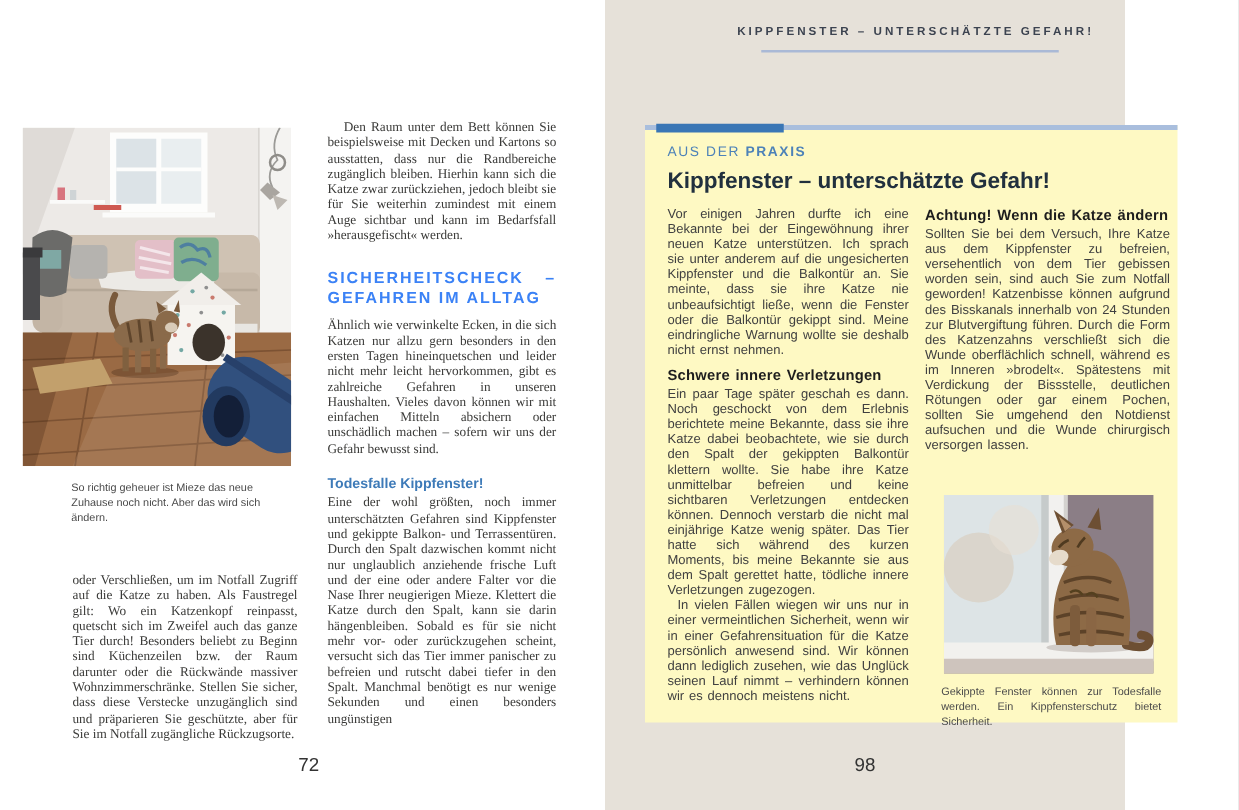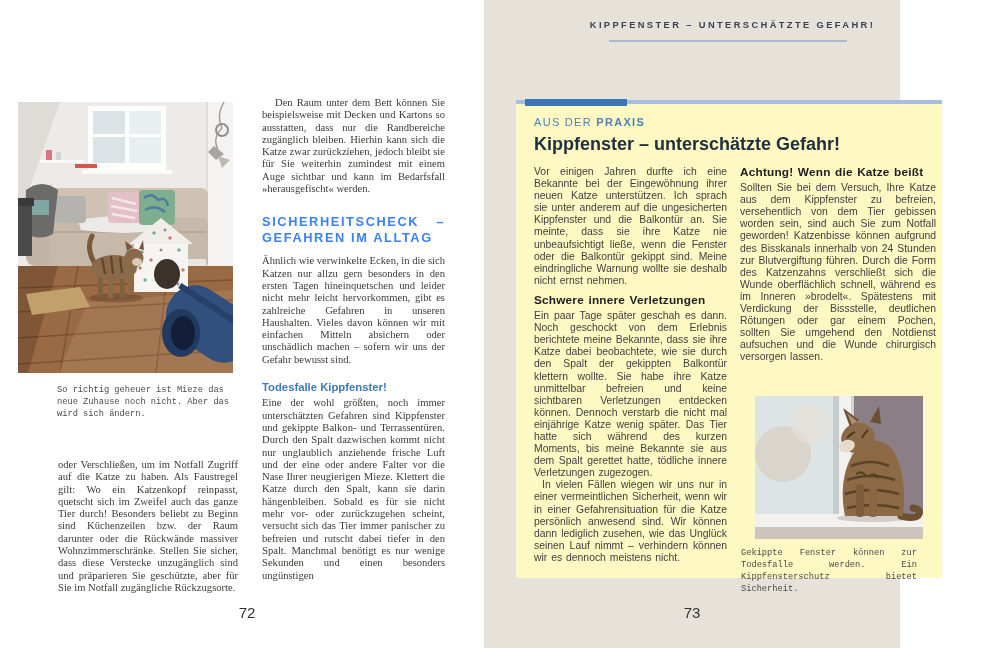--- a/index.html
+++ b/index.html
@@ -4,21 +4,21 @@
 <style>
   html,body{margin:0;padding:0;background:#cccccc;}
   .spread{position:relative;width:991px;height:648px;background:#ffffff;overflow:hidden;
           font-family:"Liberation Sans",sans-serif;}
   .page{position:absolute;top:0;height:648px;}
   .page-left{left:0;width:494px;background:#ffffff;}
   .page-right{left:484px;width:416px;background:#e6e1d9;}
 
   
   .photo-left{position:absolute;left:18px;top:102px;width:215px;height:271px;overflow:hidden;}
-  .caption{font-family:Liberation Mono, monospace;font-size:8.7px;line-height:12px;color:#4a4a4a;}
+  .caption{font-family:Liberation Sans, sans-serif;font-size:8.7px;line-height:12px;color:#4a4a4a;}
   .caption-left{position:absolute;left:57px;top:384px;width:180px;}
   .serifcol{font-family:"Liberation Serif",serif;font-size:10.6px;line-height:12.3px;
             color:#3a3a38;text-align:justify;}
   .lcol1{position:absolute;left:58px;top:438px;width:180px;margin-top:21px;}
   .lcol2{position:absolute;left:262px;top:97px;width:183px;}
   .lcol2 p{margin:0;}
   .indent{text-indent:13px;}
   .h-caps{font-family:"Liberation Sans",sans-serif;font-weight:bold;font-size:12.8px;
           line-height:16px;letter-spacing:1.6px;color:#3b82f6;margin:19px 0 9px 0;}
   .h-blue{font-family:"Liberation Sans",sans-serif;font-weight:bold;font-size:11.3px;
@@ -35,21 +35,21 @@
   .kicker b{font-weight:bold;}
   .box-title{position:absolute;left:18px;top:34px;font-size:18px;font-weight:bold;color:#21303e;}
   .sanscol{font-size:10.4px;line-height:12.1px;color:#404040;text-align:justify;word-spacing:1px;}
   .rcol1{position:absolute;left:18px;top:66px;width:193px;}
   .rcol2{position:absolute;left:224px;top:66px;width:196px;}
   .rcol1 p,.rcol2 p{margin:0;}
   .subhead{font-size:11.8px;font-weight:bold;color:#1d1d1d;margin:7px 0 4px 0;
            text-align:left;letter-spacing:.2px;}
   .subhead.first{margin-top:0;}
   .photo-right{margin:32px 0 0 15px;width:168px;height:143px;overflow:hidden;}
-  .caption-right{margin:8px 0 0 1px;width:176px;}
+  .caption-right{margin:8px 0 0 13px;width:176px;}
   .pagenum{position:absolute;bottom:27px;width:100%;text-align:center;
            font-size:15px;color:#333;}
 </style>
 </head>
 <body>
 
 <div class="spread">
 
   <div class="page page-left">
 
@@ -175,21 +175,21 @@
       <h1 class="box-title" style="margin:0">Kippfenster – unterschätzte Gefahr!</h1>
 
       <div class="sanscol rcol1">
         <p>Vor einigen Jahren durfte ich eine Bekannte bei der Eingewöhnung ihrer neuen Katze unterstützen. Ich sprach sie unter anderem auf die ungesicherten Kippfenster und die Balkontür an. Sie meinte, dass sie ihre Katze nie unbeaufsichtigt ließe, wenn die Fenster oder die Balkontür gekippt sind. Meine eindringliche Warnung wollte sie deshalb nicht ernst nehmen.</p>
         <h3 class="subhead">Schwere innere Verletzungen</h3>
         <p>Ein paar Tage später geschah es dann. Noch geschockt von dem Erlebnis berichtete meine Bekannte, dass sie ihre Katze dabei beobachtete, wie sie durch den Spalt der gekippten Balkontür klettern wollte. Sie habe ihre Katze unmittelbar befreien und keine sichtbaren Verletzungen entdecken können. Dennoch verstarb die nicht mal einjährige Katze wenig später. Das Tier hatte sich während des kurzen Moments, bis meine Bekannte sie aus dem Spalt gerettet hatte, tödliche innere Verletzungen zugezogen.</p>
         <p class="indent" style="text-indent:8px">In vielen Fällen wiegen wir uns nur in einer vermeintlichen Sicherheit, wenn wir in einer Gefahrensituation für die Katze persönlich anwesend sind. Wir können dann lediglich zusehen, wie das Unglück seinen Lauf nimmt – verhindern können wir es dennoch meistens nicht.</p>
       </div>
 
       <div class="sanscol rcol2">
-        <h3 class="subhead first">Achtung! Wenn die Katze beißt</h3>
+        <h3 class="subhead first">Achtung! Wenn die Katze ändern</h3>
         <p>Sollten Sie bei dem Versuch, Ihre Katze aus dem Kippfenster zu befreien, versehentlich von dem Tier gebissen worden sein, sind auch Sie zum Notfall geworden! Katzenbisse können aufgrund des Bisskanals innerhalb von 24 Stunden zur Blutvergiftung führen. Durch die Form des Katzenzahns verschließt sich die Wunde oberflächlich schnell, während es im Inneren »brodelt«. Spätestens mit Verdickung der Bissstelle, deutlichen Rötungen oder gar einem Pochen, sollten Sie umgehend den Notdienst aufsuchen und die Wunde chirurgisch versorgen lassen.</p>
 
         <figure class="photo-right" style="margin-top:32px">
           <svg width="168" height="143" viewBox="0 0 168 143">
             <rect width="168" height="143" fill="#8b7e86"></rect>
 
             <rect x="0" y="0" width="84" height="122" fill="#dde4e6"></rect>
             <circle cx="28" cy="58" r="28" fill="#d9cfc0" opacity="0.7"></circle>
             <circle cx="56" cy="28" r="20" fill="#e7dfd3" opacity="0.6"></circle>
             <rect x="78" y="0" width="6" height="122" fill="#c6cbcb"></rect>
@@ -213,15 +213,15 @@
             <polygon points="97,29 92,17 102,25" fill="#b48f6b"></polygon>
             <ellipse cx="92" cy="50" rx="8" ry="6" fill="#e6dbcb" transform="rotate(-18 92 50)"></ellipse>
             <path d="M100,36 q-5,2 -8,6 M113,34 q-4,4 -6,8" stroke="#4f3a20" stroke-width="2" fill="none"></path>
           </svg>
         </figure>
 
         <figcaption class="caption caption-right">Gekippte Fenster können zur Todesfalle werden. Ein Kippfensterschutz bietet Sicherheit.</figcaption>
       </div>
     </div>
 
-    <div class="pagenum">73</div>
+    <div class="pagenum">98</div>
   </div>
 </div>
 
 </body></html>

